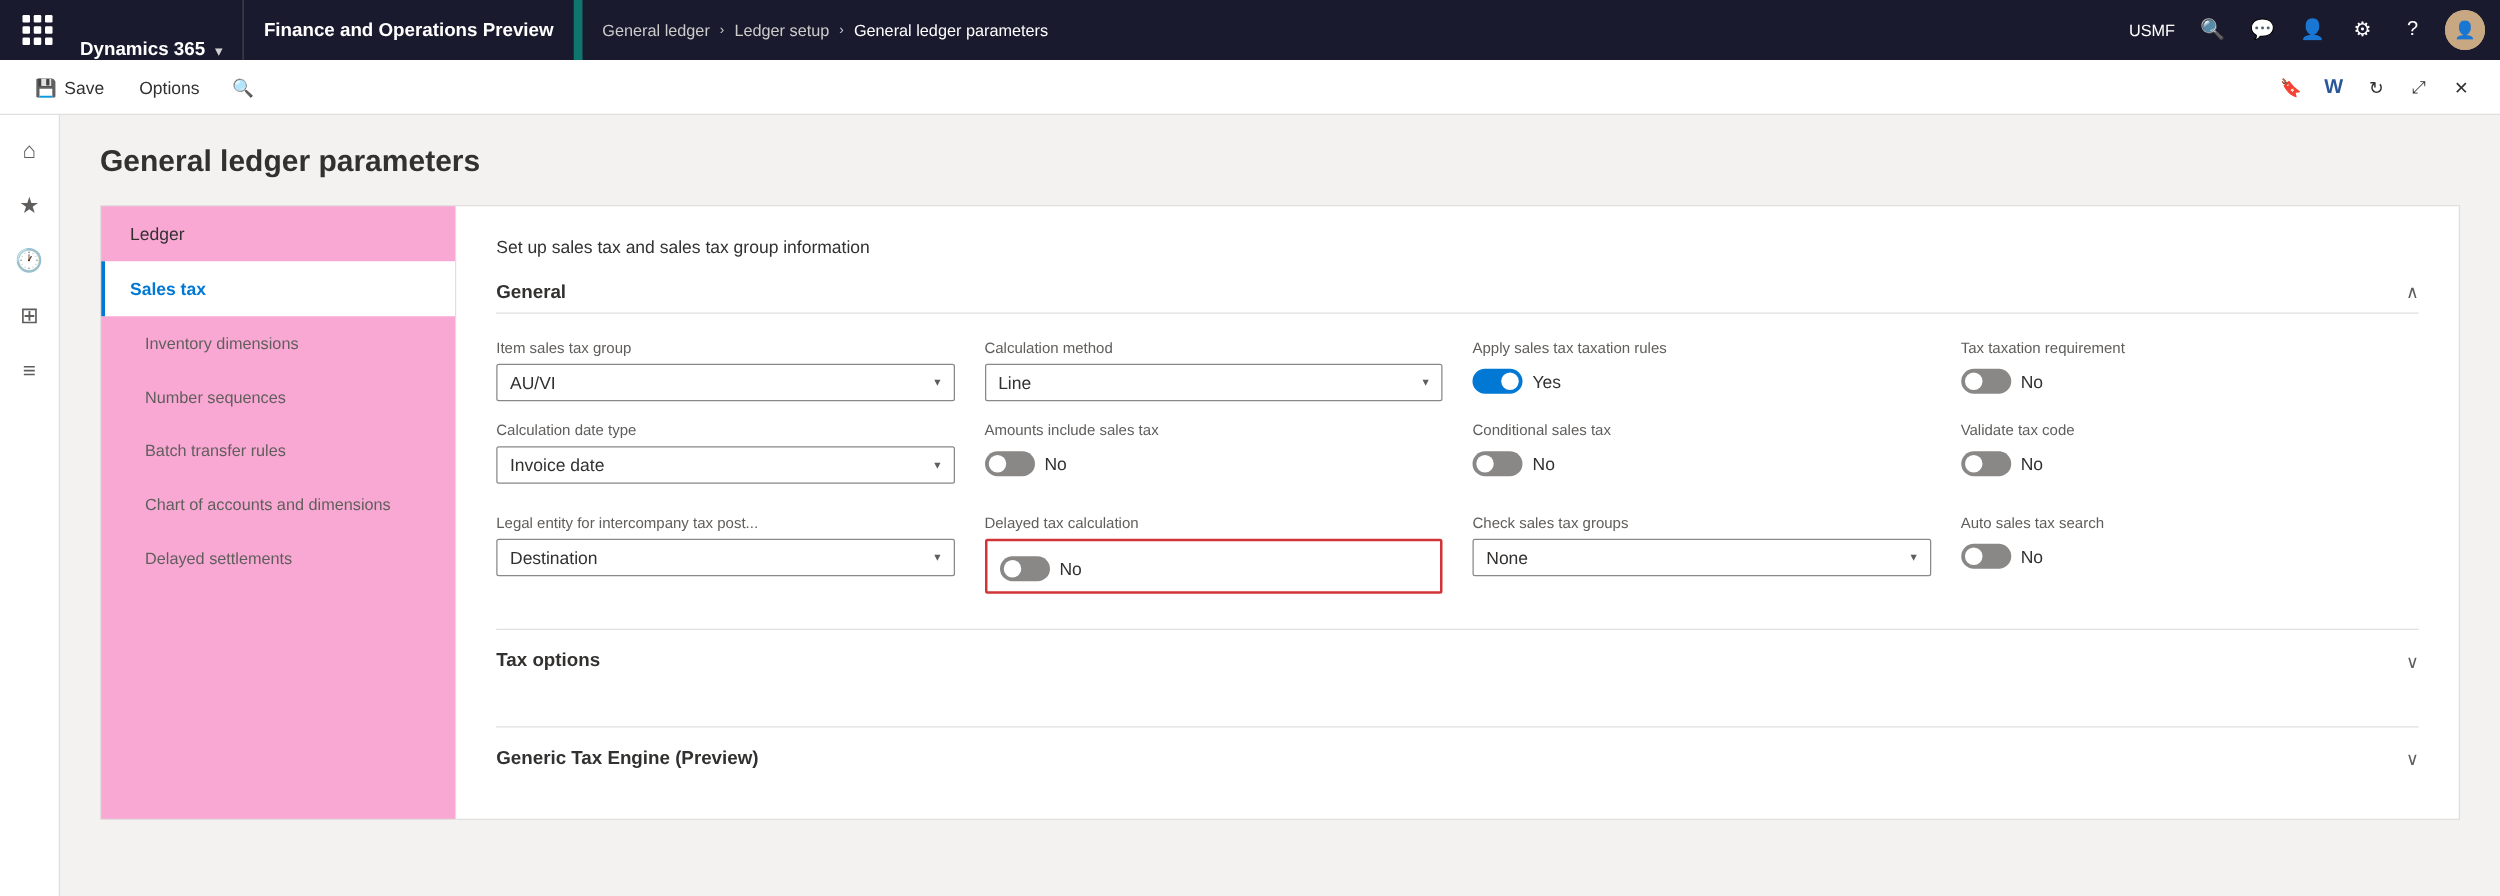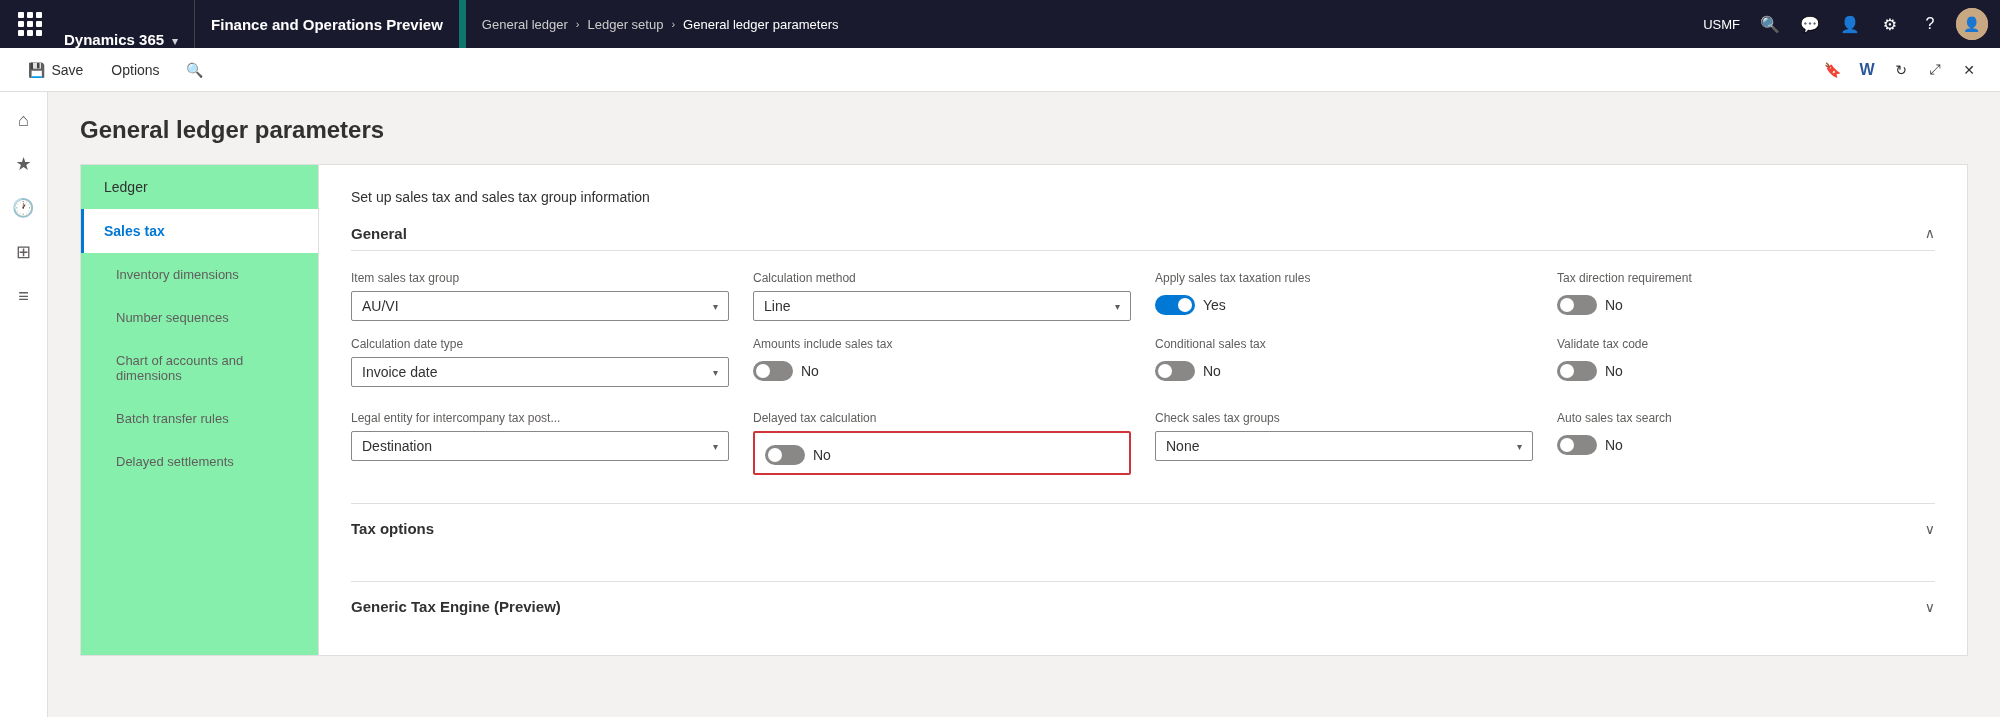--- a/index.html
+++ b/index.html
@@ -42,21 +42,21 @@
 
     
     .content-area { flex: 1; display: flex; flex-direction: column; overflow: auto; background: #f3f2f1; padding: 24px 32px; }
 
     .page-title { font-size: 24px; font-weight: 600; color: #323130; margin-bottom: 20px; }
 
     
     .two-col { display: flex; gap: 0; }
 
     
-    .nav-panel { width: 239px; background: #86efac; border: 1px solid #e1dfdd; flex-shrink: 0; }
+    .nav-panel { width: 285px; background: #f9a8d4; border: 1px solid #e1dfdd; flex-shrink: 0; }
     .nav-panel .nav-item { padding: 14px 20px; cursor: pointer; color: #323130; font-size: 14px; border-left: 3px solid transparent; }
     .nav-panel .nav-item.active { border-left: 3px solid #0078d4; background: #fff; font-weight: 600; color: #0078d4; }
     .nav-panel .nav-item.sub { padding-left: 32px; color: #605e5c; font-size: 13px; }
 
     
     .form-panel { flex: 1; background: #fff; border: 1px solid #e1dfdd; border-left: none; padding: 24px 32px; overflow: auto; }
     .section-header { display: flex; align-items: flex-start; justify-content: space-between; padding-bottom: 8px; border-bottom: 1px solid #e1dfdd; margin-bottom: 20px; }
     .section-header .section-label { font-size: 15px; font-weight: 600; }
     .section-header .collapse-btn { cursor: pointer; color: #605e5c; }
 
@@ -176,24 +176,24 @@
         <div class="nav-item active">
           <span>Sales tax</span>
         </div>
         <div class="nav-item sub">
           <span>Inventory dimensions</span>
         </div>
         <div class="nav-item sub">
           <span>Number sequences</span>
         </div>
         <div class="nav-item sub">
+          <span>Batch transfer rules</span>
+        </div>
+        <div class="nav-item sub">
           <span>Chart of accounts and dimensions</span>
-        </div>
-        <div class="nav-item sub">
-          <span>Batch transfer rules</span>
         </div>
         <div class="nav-item sub">
           <span>Delayed settlements</span>
         </div>
       </div>
 
       <div class="form-panel">
 
         <div style="margin-bottom:20px;">
           <span style="font-size:14px;color:#323130;">Set up sales tax and sales tax group information</span>
@@ -227,21 +227,21 @@
             <div class="toggle-group">
               <label class="toggle">
                 <input type="checkbox" checked="" style="">
                 <span class="toggle-slider"></span>
               </label>
               <span class="toggle-label">Yes</span>
             </div>
           </div>
 
           <div class="field-group">
-            <label class="field-label">Tax direction requirement</label>
+            <label class="field-label">Tax taxation requirement</label>
             <div class="toggle-group">
               <label class="toggle">
                 <input type="checkbox" style="">
                 <span class="toggle-slider"></span>
               </label>
               <span class="toggle-label">No</span>
             </div>
           </div>
 
           <div class="field-group">

